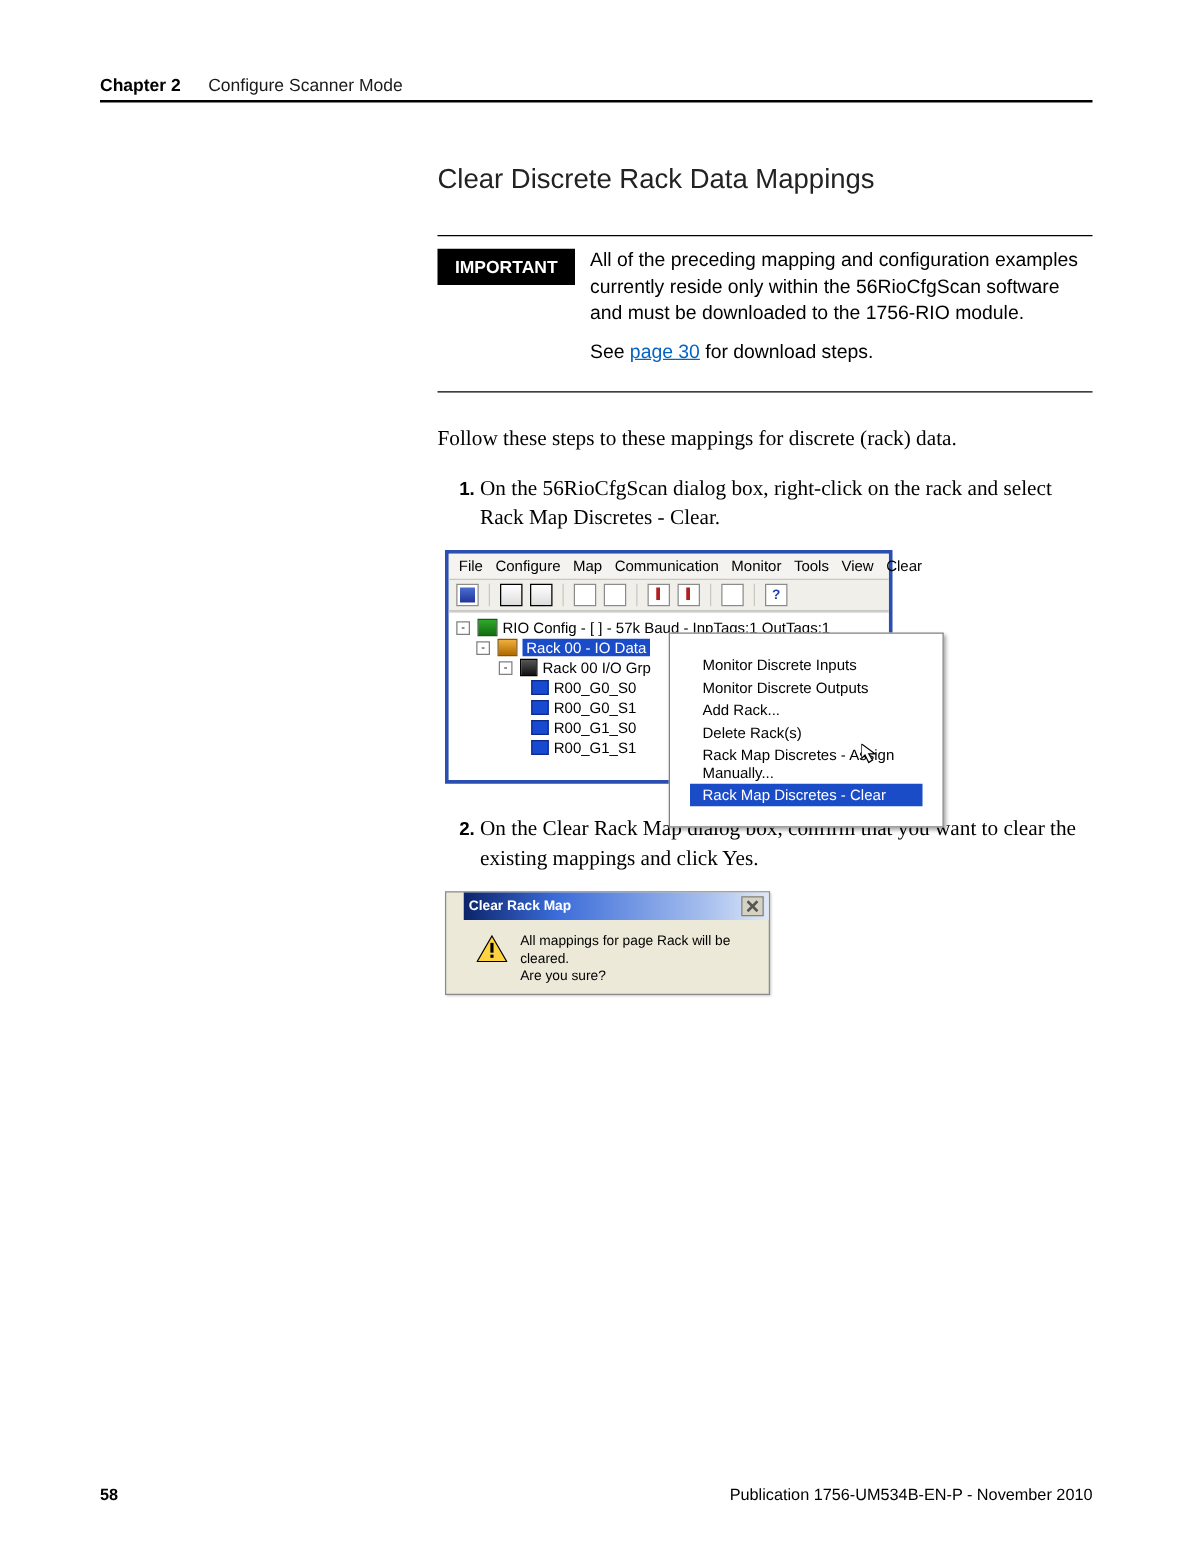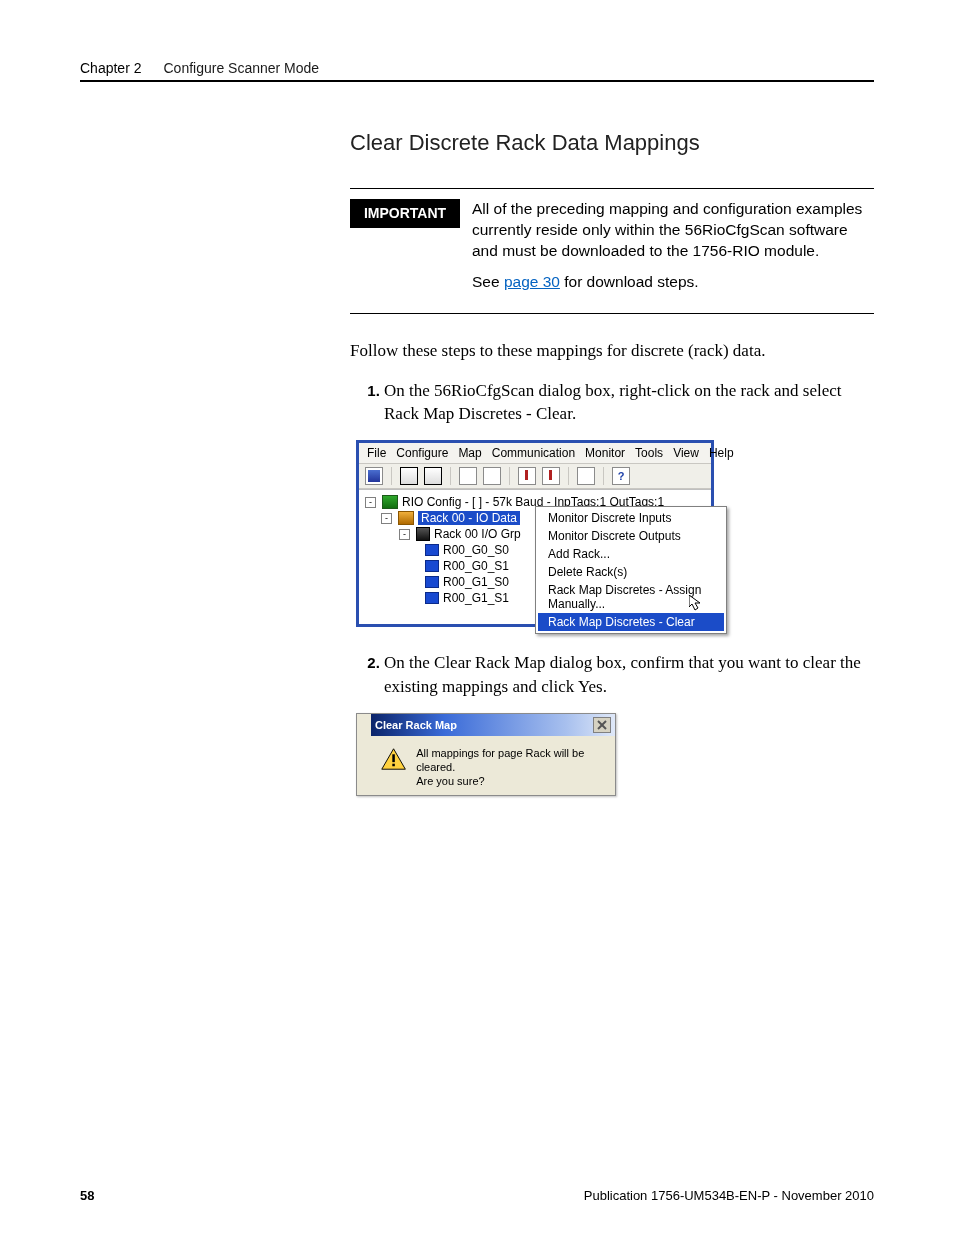--- a/index.html
+++ b/index.html
@@ -18,21 +18,21 @@
     padding: 60px 80px 50px 80px;
   }
   .running-header {
     display: flex;
     align-items: baseline;
     gap: 22px;
     font-family: Arial, Helvetica, sans-serif;
     font-size: 14px;
     margin-bottom: 4px;
   }
-  .running-header .chapter { font-weight: 400; }
+  .running-header .chapter { font-weight: 700; }
   .running-header .title { font-weight: 400; color: #1a1a1a; }
   .hr {
     border: 0;
     border-top: 2px solid #000;
     margin: 4px 0 48px 0;
   }
   .content {
     margin-left: 270px;
   }
   .section-title {
@@ -130,21 +130,21 @@
   .node-icon.grp  { background:linear-gradient(#555,#111); border:1px solid #000; width:12px; }
   .node-icon.slot { background:#1849d1; border:1px solid #0b2a8a; width:12px; height:10px; }
   .selected { background:#1b4cc8; color:#fff; padding:0 3px; }
   .ctxmenu {
     position:absolute;
     left:176px; top:16px;
     width:186px;
     background:#fff;
     border:1px solid #808080;
     box-shadow: 2px 2px 3px rgba(0,0,0,.35);
-    padding: 2px;
+    padding: 16px;
   }
   .ctxmenu .mi { padding:2px 10px; }
   .ctxmenu .mi.sel { background:#1b4cc8; color:#fff; }
   .cursor-svg { position:absolute; left:330px; top:105px; }
 
   
   .dlg {
     width: 244px;
     font-family: Tahoma, Arial, sans-serif;
     font-size: 11px;
@@ -223,21 +223,21 @@
     <div class="figure">
       <div class="win1">
         <div class="menubar">
           <span>File</span>
           <span>Configure</span>
           <span>Map</span>
           <span>Communication</span>
           <span>Monitor</span>
           <span>Tools</span>
           <span>View</span>
-          <span>Help</span>
+          <span>Clear</span>
         </div>
         <div class="toolbar">
           <span class="ticon floppy"></span>
           <span class="sep"></span>
           <span class="ticon label"></span>
           <span class="ticon label"></span>
           <span class="sep"></span>
           <span class="ticon"></span>
           <span class="ticon"></span>
           <span class="sep"></span>

